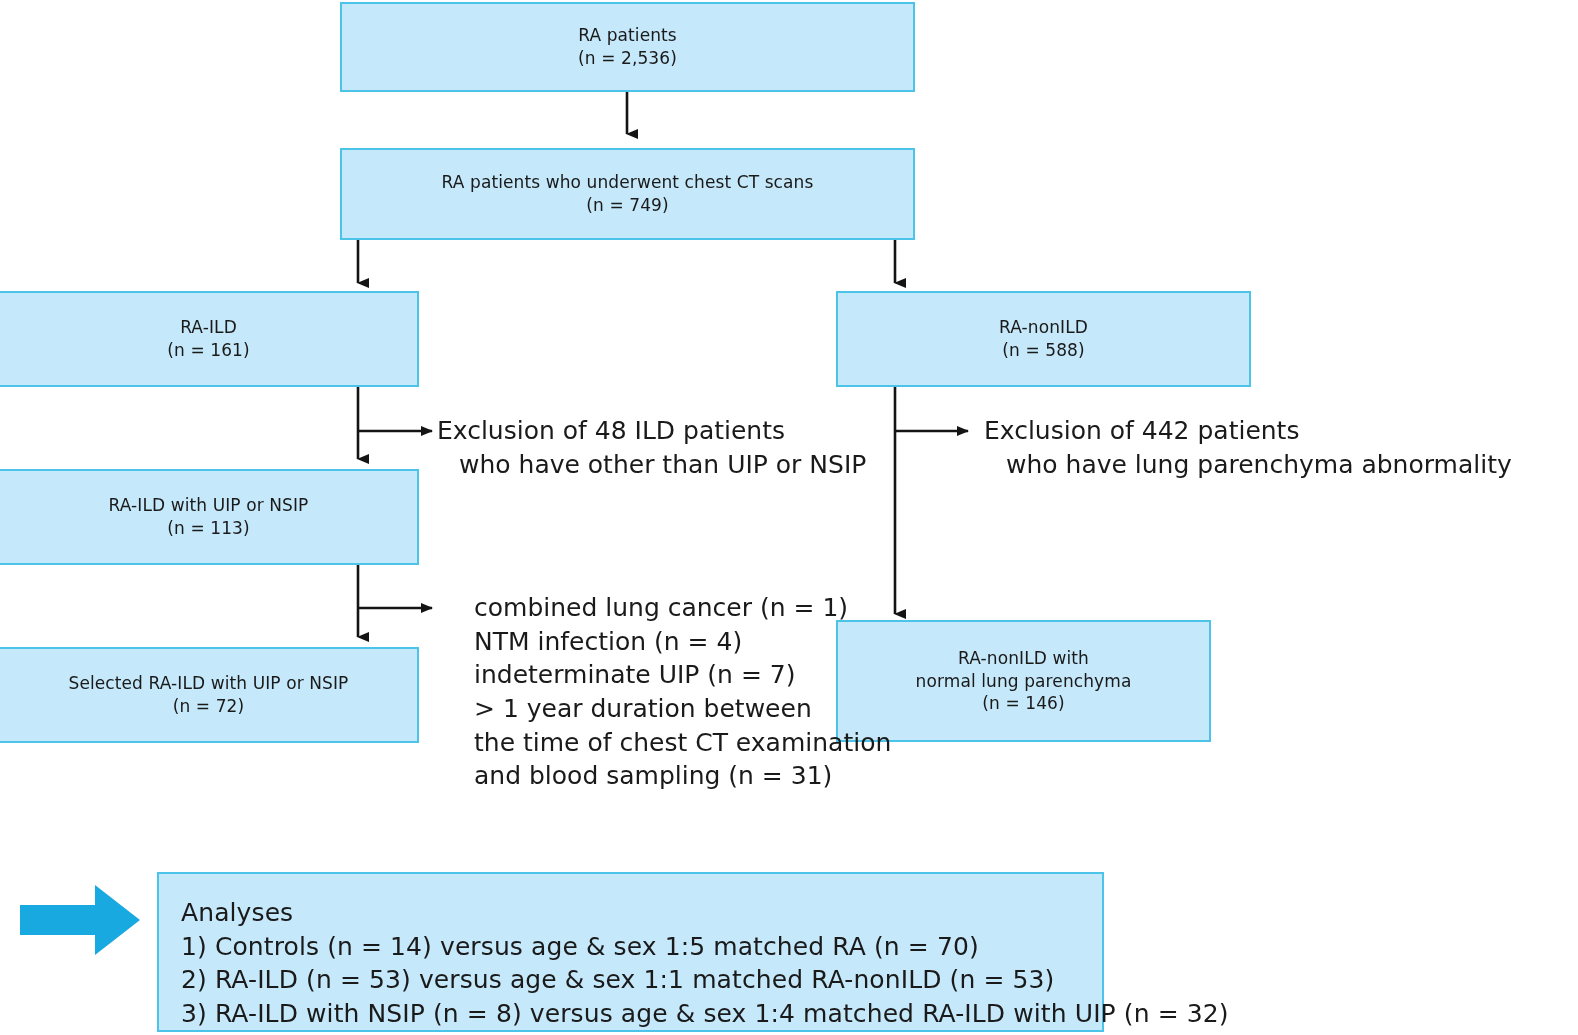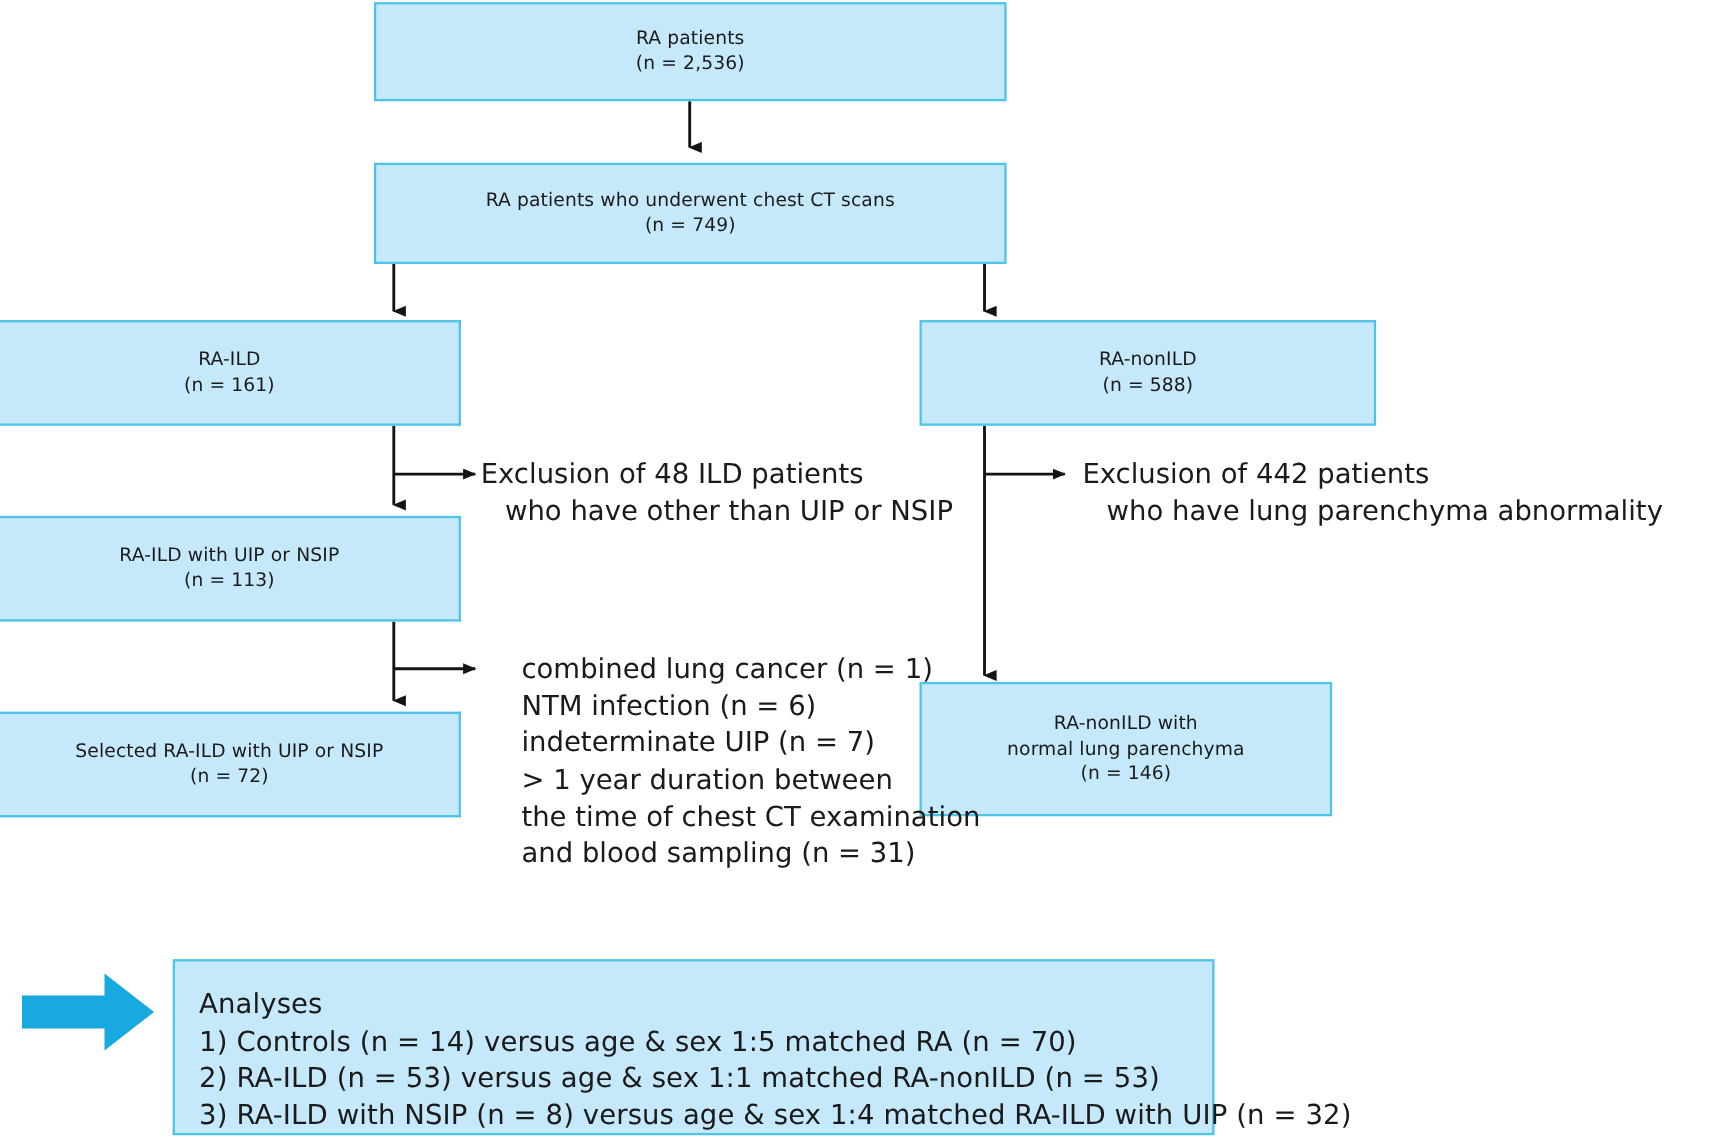--- a/index.html
+++ b/index.html
@@ -152,20 +152,20 @@
     <span class="ln ind">who have other than UIP or NSIP</span>
   </div>
 
   <div class="sidetext" style="left:984px; top:414px;">
     <span class="ln">Exclusion of 442 patients</span>
     <span class="ln ind">who have lung parenchyma abnormality</span>
   </div>
 
   <div class="sidetext" style="left:452px; top:591px;">
     <span class="ln ind">combined lung cancer (n = 1)</span>
-    <span class="ln ind">NTM infection (n = 6)</span>
+    <span class="ln ind">NTM infection (n = 4)</span>
     <span class="ln ind">indeterminate UIP (n = 7)</span>
     <span class="ln ind">&gt; 1 year duration between</span>
     <span class="ln ind">the time of chest CT examination</span>
     <span class="ln ind">and blood sampling (n = 31)</span>
   </div>
 
 </div>
 
 </body></html>

